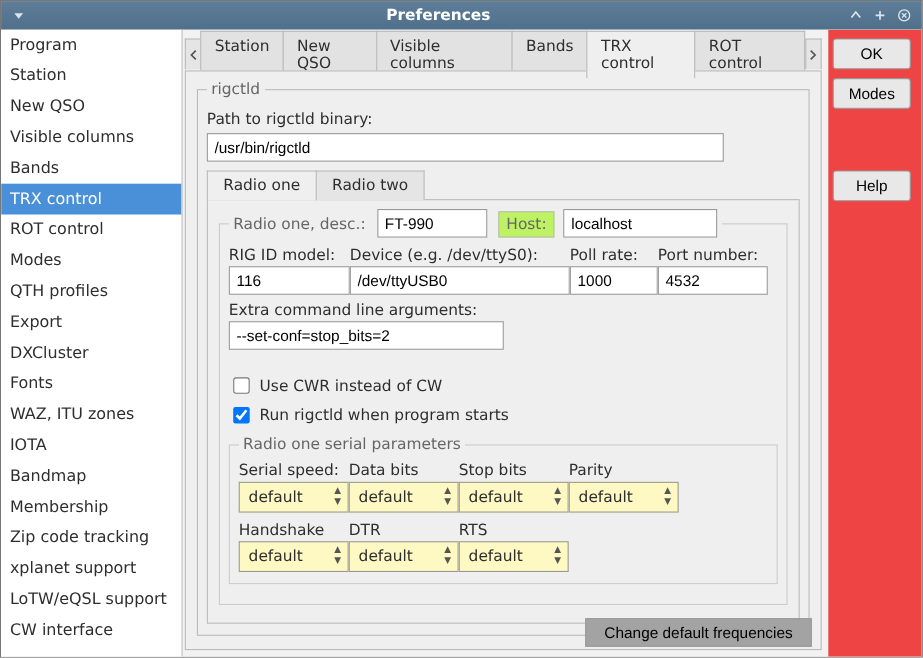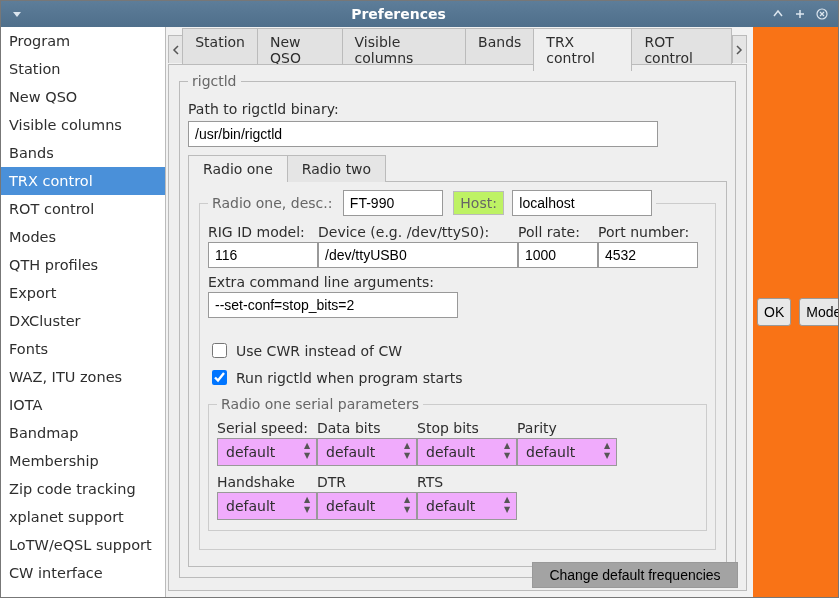--- a/index.html
+++ b/index.html
@@ -26,25 +26,25 @@
   .row { display:flex; align-items:center; gap:6px; margin: 4px 0; flex-wrap: wrap; }
   label.lbl { white-space:nowrap; }
   input.txt { background:#fff; border:1px solid #999; padding:3px 6px; height:26px; font-size:14px; }
   .subtabs { display:flex; }
   .subtab { padding:5px 14px; background:#e5e5e5; border:1px solid #bbb; border-bottom:none; margin-right:-1px; cursor:pointer; }
   .subtab.active { background:#efefef; position:relative; z-index:2; }
   .subtabcontent { border:1px solid #bbb; background:#efefef; padding: 8px 10px; margin-top:-1px; }
   .col { display:flex; flex-direction:column; gap:2px; }
   .grid4 { display:flex; }
   .chk { display:flex; align-items:center; gap:6px; }
-  .spin { display:flex; align-items:center; background:#f0abfc; border:1px solid #999; height:28px; padding:0 2px 0 8px; width:100px; }
+  .spin { display:flex; align-items:center; background:#fef9c3; border:1px solid #999; height:28px; padding:0 2px 0 8px; width:100px; }
   .spin span.val { flex:1; }
   .spin .arrows { width:14px; display:flex; flex-direction:column; color:#555;}
   .spin .arrows div { height:10px; font-size:8px; line-height:8px; text-align:center; cursor:pointer; }
-  .btnpanel { width: 85px; padding: 8px 10px 8px 4px; display:flex; flex-direction:row; gap:8px; background:#f97316;align-items:center; }
+  .btnpanel { width: 85px; padding: 8px 10px 8px 4px; display:flex; flex-direction:column; gap:8px; background:#ef4444; }
   button.btn { height:28px; background:#e8e8e8; border:1px solid #999; border-radius:3px; cursor:pointer; font-size:14px; }
   .change-btn { position:absolute; bottom:2px; right:8px; height:26px; padding:0 6px; background:#a3a3a3; border:1px solid #999; cursor:pointer; font-size:14px; overflow:hidden; text-overflow:clip; white-space:nowrap; width:206px; }
   input[type=checkbox] { width:15px; height:15px; }
   .hostlbl { background:#bef264; border:1px solid #bbb; padding:3px 6px; }
 </style>
 </head>
 <body>
 
 <div class="window">
   <div class="titlebar">

